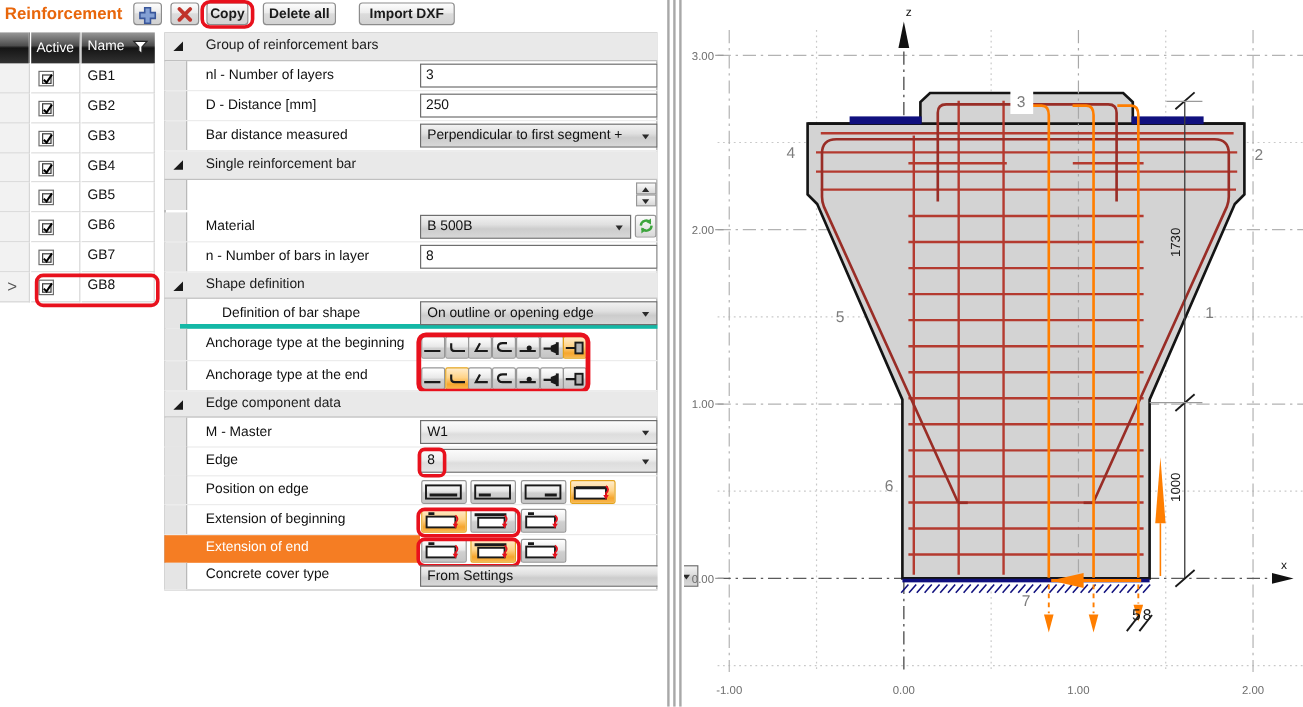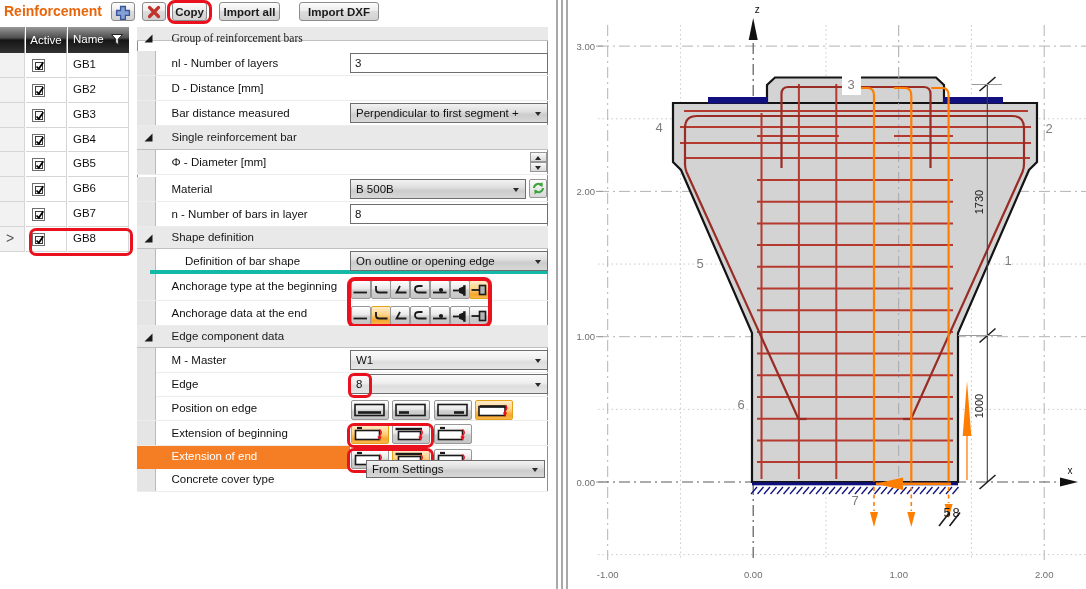--- a/index.html
+++ b/index.html
@@ -44,21 +44,21 @@
       <svg width="22" height="17" style="position:absolute;left:0;top:0">
         <path d="M8.6 3.5 h4.8 v4 h4 v4.8 h-4 v4 h-4.8 v-4 h-4 v-4.8 h4 z" fill="#84a0d4" stroke="#39569a" stroke-width="1.3"></path>
       </svg>
     </div>
 <div class="abs tbtn" style="left:142px;top:2px;width:24px;height:19px;">
       <svg width="22" height="17" style="position:absolute;left:0;top:0">
         <path d="M6.5 4.5 L15.5 13.5 M15.5 4.5 L6.5 13.5" stroke="#c0342b" stroke-width="3.2" stroke-linecap="round"></path>
       </svg>
     </div>
 <div class="abs tbtn" style="left:172px;top:2px;width:35px;height:19px;">Copy</div>
-<div class="abs tbtn" style="left:219px;top:2px;width:61px;height:19px;">Import all</div>
+<div class="abs tbtn" style="left:219px;top:2px;width:61px;height:19px;">Delete all</div>
 <div class="abs tbtn" style="left:299px;top:2px;width:80px;height:19px;">Import DXF</div>
 <div class="abs redbox" style="left:167px;top:0px;width:45px;height:24px;border-radius:8px;"></div>
 <div class="abs th" style="left:0;top:27px;width:25px;height:26px;border-right:1px solid #888;"></div>
 <div class="abs th" style="left:26px;top:27px;width:41px;height:26px;border-right:1px solid #888;text-align:center;line-height:26px;">Active</div>
 <div class="abs th" style="left:68px;top:27px;width:61px;height:26px;">
       <span style="position:absolute;left:5px;top:6px;">Name</span>
       <svg width="15" height="15" style="position:absolute;right:4px;top:6px">
         <path d="M1.5 1.5 h11 l-4.2 4.6 v5.6 l-2.6 -2.2 v-3.4 z" fill="#fff" stroke="#222" stroke-width="1"></path>
       </svg>
     </div>
@@ -155,50 +155,48 @@
         <svg width="14" height="14" style="position:absolute;left:0;top:-1px">
           <path d="M3.5 7.5 L5.8 9.8 L10.3 3.2" stroke="#000" stroke-width="1.7" fill="none"></path>
         </svg>
       </div>
     </div>
 <div class="cell" style="left:68px;top:227.0px;width:61px;height:24.85px;">
       <span style="position:absolute;left:5px;top:5px;font-size:11.5px;color:#111;">GB8</span>
     </div>
 <div class="abs redbox" style="left:29px;top:228px;width:104px;height:28px;border-radius:7px;"></div>
 <div class="abs" style="left:136.5px;top:27px;width:411px;height:465px;border:1px solid #8f8f8f;background:#fff;box-sizing:border-box;"></div>
-<div class="abs sect" style="left:136.5px;top:27px;width:411px;height:14px;font-family:Liberation Serif, serif;">
+<div class="abs sect" style="left:136.5px;top:27px;width:411px;height:24px;">
       <svg width="10" height="10" style="position:absolute;left:7px;top:7px">
         <polygon points="0.5,8.5 8.5,8.5 8.5,0.5" fill="#1a1a1a"></polygon>
       </svg>
       <span class="stxt" style="top:5px;">Group of reinforcement bars</span>
     </div>
 <div class="abs indent" style="left:136.5px;top:51px;width:19px;height:25px;"></div>
 <div class="abs" style="left:136.5px;top:51px;width:411px;height:25px;border-bottom:1px solid #ececec;box-sizing:border-box;">
       <span class="plabel" style="top:6px;">nl - Number of layers</span>
     </div>
 <div class="abs tbox" style="left:350px;top:53px;width:197.5px;height:20px;line-height:18px;">3</div>
 <div class="abs indent" style="left:136.5px;top:76px;width:19px;height:25px;"></div>
 <div class="abs" style="left:136.5px;top:76px;width:411px;height:25px;border-bottom:1px solid #ececec;box-sizing:border-box;">
       <span class="plabel" style="top:6px;">D - Distance [mm]</span>
     </div>
+<div class="abs tbox" style="left:350px;top:78px;width:197.5px;height:20px;line-height:18px;">250</div>
 <div class="abs indent" style="left:136.5px;top:101px;width:19px;height:25px;"></div>
 <div class="abs ddl" style="left:350px;top:103px;width:197.5px;height:20px;line-height:18px;">Perpendicular to first segment +<div class="darr" style="right:6px;top:8px;"></div></div>
 <div class="abs" style="left:136.5px;top:101px;width:411px;height:25px;border-bottom:1px solid #ececec;box-sizing:border-box;">
       <span class="plabel" style="top:6px;">Bar distance measured</span>
     </div>
 <div class="abs sect" style="left:136.5px;top:126px;width:411px;height:24px;">
       <svg width="10" height="10" style="position:absolute;left:7px;top:7px">
         <polygon points="0.5,8.5 8.5,8.5 8.5,0.5" fill="#1a1a1a"></polygon>
       </svg>
       <span class="stxt" style="top:5px;">Single reinforcement bar</span>
     </div>
 <div class="abs indent" style="left:136.5px;top:150px;width:19px;height:25px;"></div>
-<div class="abs" style="left:136.5px;top:150px;width:411px;height:25px;border-bottom:1px solid #ececec;box-sizing:border-box;">
-      <span class="plabel" style="top:6px;">Φ - Diameter [mm]</span>
-    </div>
 <div class="abs" style="left:530px;top:152px;width:17px;height:10px;border:1px solid #979797;background:linear-gradient(#fafafa,#d8d8d8);box-sizing:border-box;">
       <div class="darr" style="left:4px;top:3px;border-top:none;border-bottom:4.5px solid #2a2a2a;"></div>
     </div>
 <div class="abs" style="left:530px;top:162px;width:17px;height:10px;border:1px solid #979797;background:linear-gradient(#fafafa,#d8d8d8);box-sizing:border-box;">
       <div class="darr" style="left:4px;top:3px;"></div>
     </div>
 <div class="abs indent" style="left:136.5px;top:177px;width:19px;height:25px;"></div>
 <div class="abs" style="left:136.5px;top:177px;width:411px;height:25px;border-bottom:1px solid #ececec;box-sizing:border-box;">
       <span class="plabel" style="top:6px;">Material</span>
     </div>
@@ -265,21 +263,21 @@
       </svg>
     </div>
     <div class="ibtn sel" style="left:469.2px;top:280px;">
       <svg width="18" height="17" style="position:absolute;left:0;top:0">
         <path d="M1.5 9 H10" stroke="#1a1a1a" stroke-width="1.8" fill="none"></path>
         <rect x="9.5" y="4.5" width="6" height="9" fill="#b4b4b4" stroke="#1a1a1a" stroke-width="1.6"></rect>
       </svg>
     </div>
 <div class="abs indent" style="left:136.5px;top:301px;width:19px;height:25px;"></div>
 <div class="abs" style="left:136.5px;top:301px;width:411px;height:25px;border-bottom:1px solid #ececec;box-sizing:border-box;">
-      <span class="plabel" style="top:6px;">Anchorage data at the end</span>
+      <span class="plabel" style="top:6px;">Anchorage type at the end</span>
     </div>
 <div class="ibtn" style="left:351.0px;top:305.5px;">
       <svg width="18" height="17" style="position:absolute;left:0;top:0">
         <path d="M1.5 11.5 H15" stroke="#1a1a1a" stroke-width="1.8" fill="none"></path>
       </svg>
     </div>
     <div class="ibtn sel" style="left:370.7px;top:305.5px;">
       <svg width="18" height="17" style="position:absolute;left:0;top:0">
         <path d="M15.5 11.5 H7 Q4 11.5 4 8.5 V5" stroke="#1a1a1a" stroke-width="1.8" fill="none"></path>
       </svg>
@@ -415,21 +413,21 @@
         <path d="M27.5 4.5 q3.5 3 0 6 v3" stroke="#e8111d" stroke-width="1.5" fill="none"></path>
         <polygon points="27.5,15.5 25.2,11.5 29.8,11.5" fill="#e8111d"></polygon>
       </svg>
     </div>
 <div class="abs redbox" style="left:347px;top:423px;width:87px;height:25px;border-radius:7px;"></div>
 <div class="abs redbox" style="left:347px;top:447.5px;width:87px;height:25px;border-radius:7px;"></div>
 <div class="abs indent" style="left:136.5px;top:469px;width:19px;height:23px;"></div>
 <div class="abs" style="left:136.5px;top:469px;width:411px;height:23px;border-bottom:1px solid #ececec;box-sizing:border-box;">
       <span class="plabel" style="top:4px;">Concrete cover type</span>
     </div>
-<div class="abs ddl" style="left:350px;top:460px;width:179px;height:18px;line-height:16px;margin-left:16px;">From Settings<div class="darr" style="right:6px;top:7px;"></div></div>
+<div class="abs ddl" style="left:350px;top:471px;width:232px;height:18px;line-height:16px;">From Settings<div class="darr" style="right:6px;top:7px;"></div></div>
 <div class="abs" style="left:548px;top:0;width:22px;height:589px;background:#fff;"></div>
 <div class="abs" style="left:556px;top:0;width:2px;height:589px;background:#a8a8a8;"></div>
 <div class="abs" style="left:561px;top:0;width:2px;height:589px;background:#a8a8a8;"></div>
 <div class="abs" style="left:566px;top:0;width:2px;height:589px;background:#a8a8a8;"></div>
 <svg class="abs" style="left:570px;top:0;" width="516" height="589" viewBox="570 0 516 589">
       <line x1="680.45" y1="25" x2="680.45" y2="560" stroke="#c9c9c9" stroke-width="1" stroke-dasharray="1.5,3" stroke-linecap="butt"></line>
       <line x1="825.95" y1="25" x2="825.95" y2="560" stroke="#c9c9c9" stroke-width="1" stroke-dasharray="1.5,3" stroke-linecap="butt"></line>
       <line x1="971.45" y1="25" x2="971.45" y2="560" stroke="#c9c9c9" stroke-width="1" stroke-dasharray="1.5,3" stroke-linecap="butt"></line>
       <line x1="598" y1="409.35" x2="1086" y2="409.35" stroke="#c9c9c9" stroke-width="1" stroke-dasharray="1.5,3" stroke-linecap="butt"></line>
       <line x1="598" y1="264.04999999999995" x2="1086" y2="264.04999999999995" stroke="#c9c9c9" stroke-width="1" stroke-dasharray="1.5,3" stroke-linecap="butt"></line>

